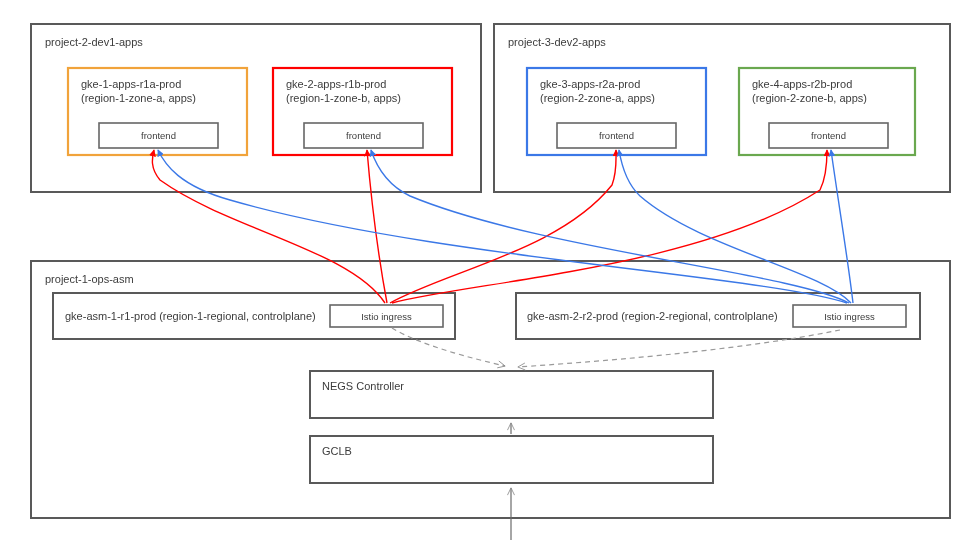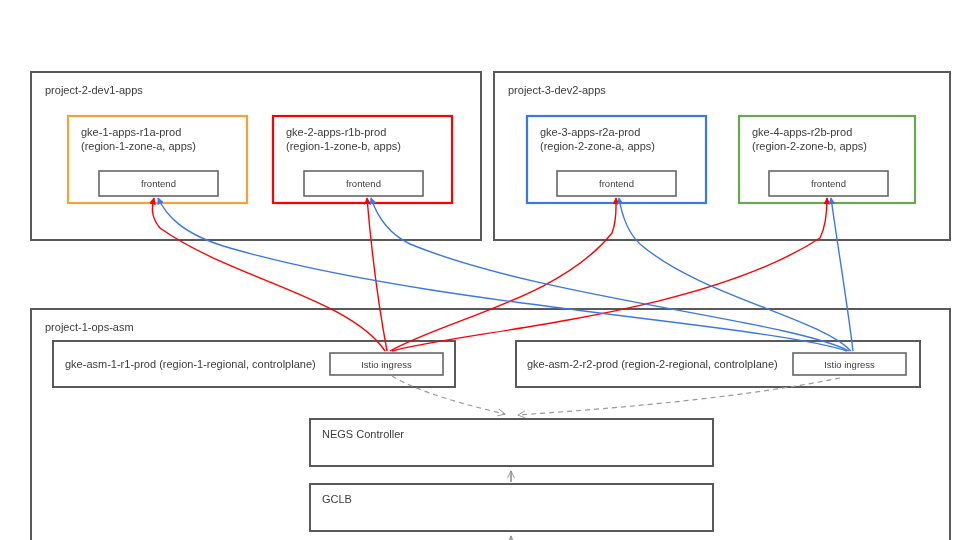--- a/index.html
+++ b/index.html
@@ -1,18 +1,18 @@
 <!DOCTYPE html>
 <html><head>
 <meta charset="utf-8">
 <style>
   html,body{margin:0;padding:0;background:#ffffff;}
   body{width:960px;height:540px;overflow:hidden;
        font-family:"Liberation Sans","DejaVu Sans",sans-serif;}
-  #stage{position:relative;width:960px;height:388px;margin-top:48px;}
+  #stage{position:relative;width:960px;height:388px;}
   svg#diagram{position:absolute;left:0;top:0;width:960px;height:540px;}
   .box-label{font-size:11px;fill:#3c3c3c;}
   .node-text{font-size:11px;fill:#3c3c3c;}
   .small-text{font-size:9.5px;fill:#3c3c3c;}
 </style>
 </head>
 <body>
 
 <div id="stage">
 <svg id="diagram" viewBox="0 0 960 540">

